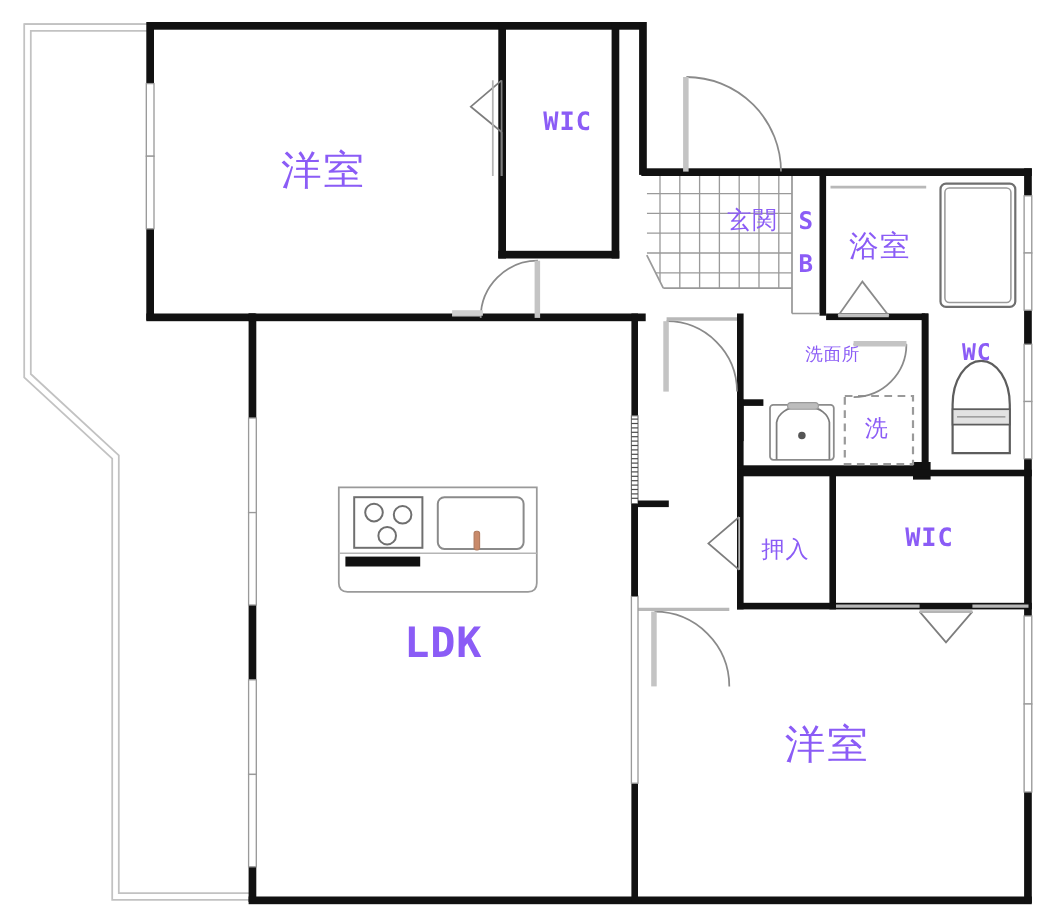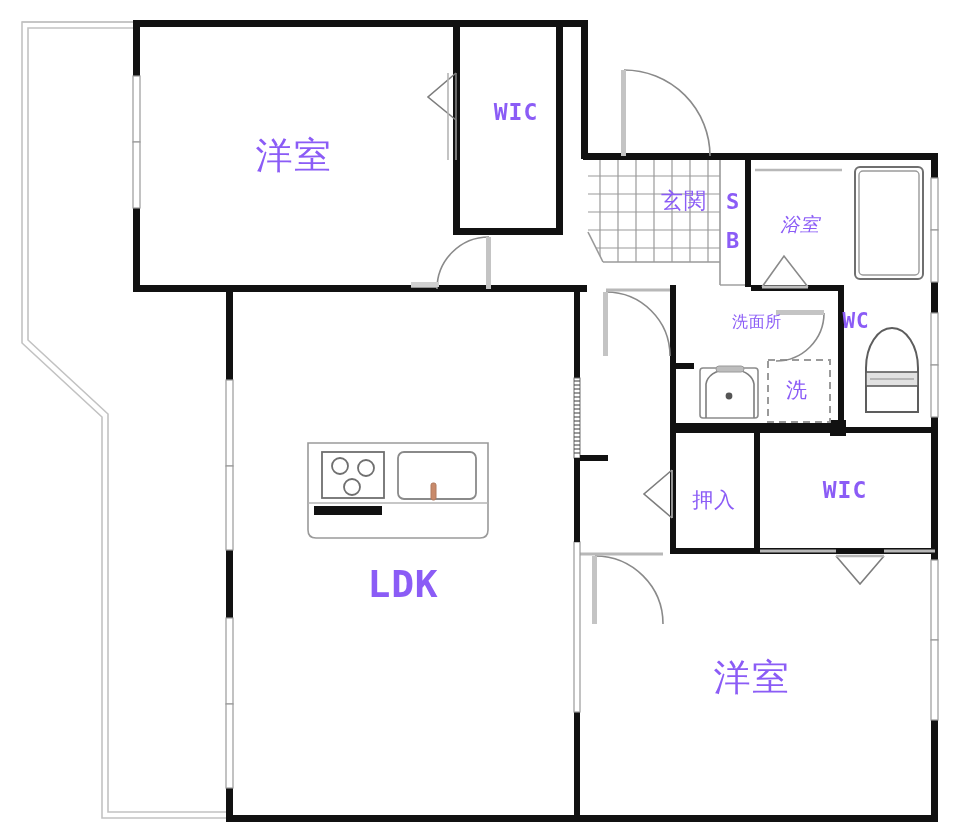--- a/index.html
+++ b/index.html
@@ -44,21 +44,21 @@
     font-weight: 600;
   }
   .lbl-youshitsu-1 { font-size: 37px; }
   .lbl-youshitsu-2 { font-size: 37px; }
   .lbl-ldk { font-size: 38px; letter-spacing: 0.02em; }
   .lbl-wic-1 { font-size: 23px; }
   .lbl-wic-2 { font-size: 23px; }
   .lbl-genkan { font-size: 22px; }
   .lbl-sb-s { font-size: 22px; }
   .lbl-sb-b { font-size: 22px; }
-  .lbl-yokushitsu { font-size: 19px; font-style: italic; }
+  .lbl-yokushitsu { font-size: 27px; }
   .lbl-senmenjo { font-size: 16px; }
   .lbl-sen { font-size: 21px; }
   .lbl-wc { font-size: 21px; }
   .lbl-oshiire { font-size: 21px; }
 </style>
 </head>
 <body>
 
 <div id="floorplan-root">
 
@@ -329,21 +329,21 @@
   <div class="room-label label-latin lbl-sb-s" style="left:733px; top:202px;">S</div>
 
   <div class="room-label label-latin lbl-sb-b" style="left:733px; top:241px;">B</div>
 
   <div class="room-label label-jp lbl-yokushitsu" style="left:800px; top:224px;">浴室</div>
 
   <div class="room-label label-jp lbl-senmenjo" style="left:757px; top:322px;">洗面所</div>
 
   <div class="room-label label-jp lbl-sen" style="left:797px; top:390px;">洗</div>
 
-  <div class="room-label label-latin lbl-wc" style="left:856px; top:321px;">WC</div>
+  <div class="room-label label-latin lbl-wc" style="left:888px; top:321px;">WC</div>
 
   <div class="room-label label-jp lbl-oshiire" style="left:714px; top:500px;">押入</div>
 
   <div class="room-label label-latin lbl-wic-2" style="left:845px; top:490px;">WIC</div>
 
   <div class="room-label label-latin lbl-ldk" style="left:403px; top:584px;">LDK</div>
 
   <div class="room-label label-jp lbl-youshitsu-2" style="left:752px; top:677px;">洋室</div>
 
 </div>

